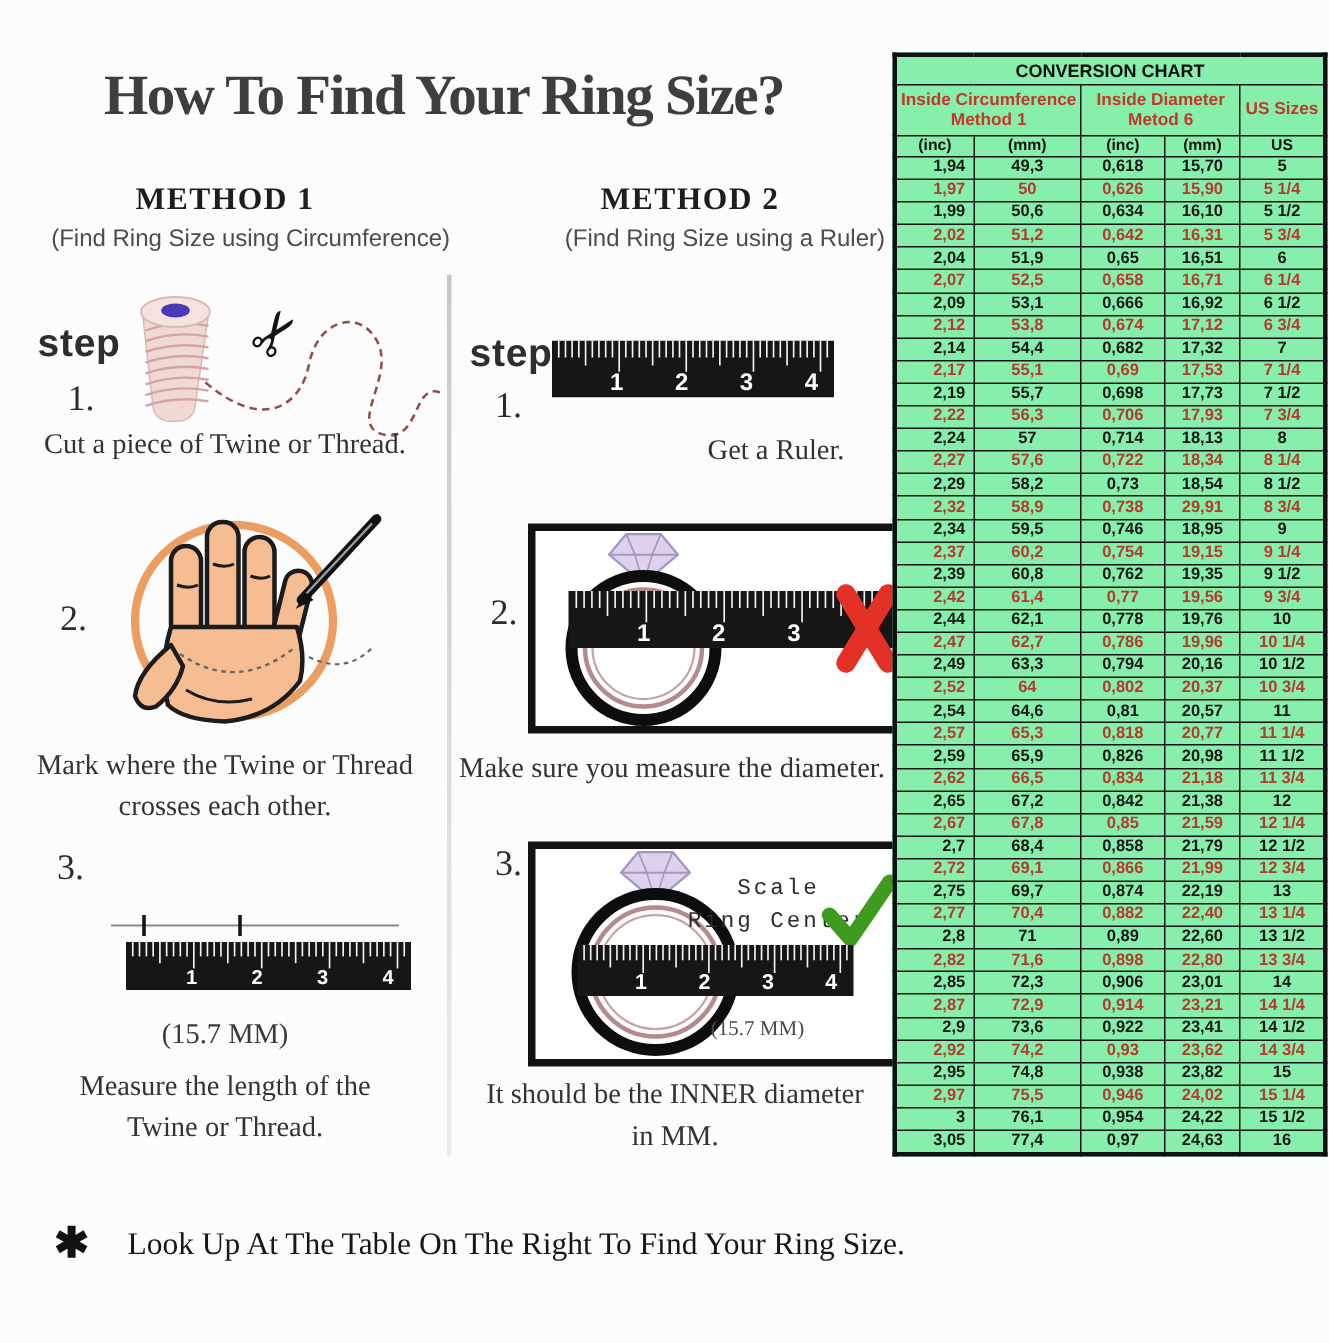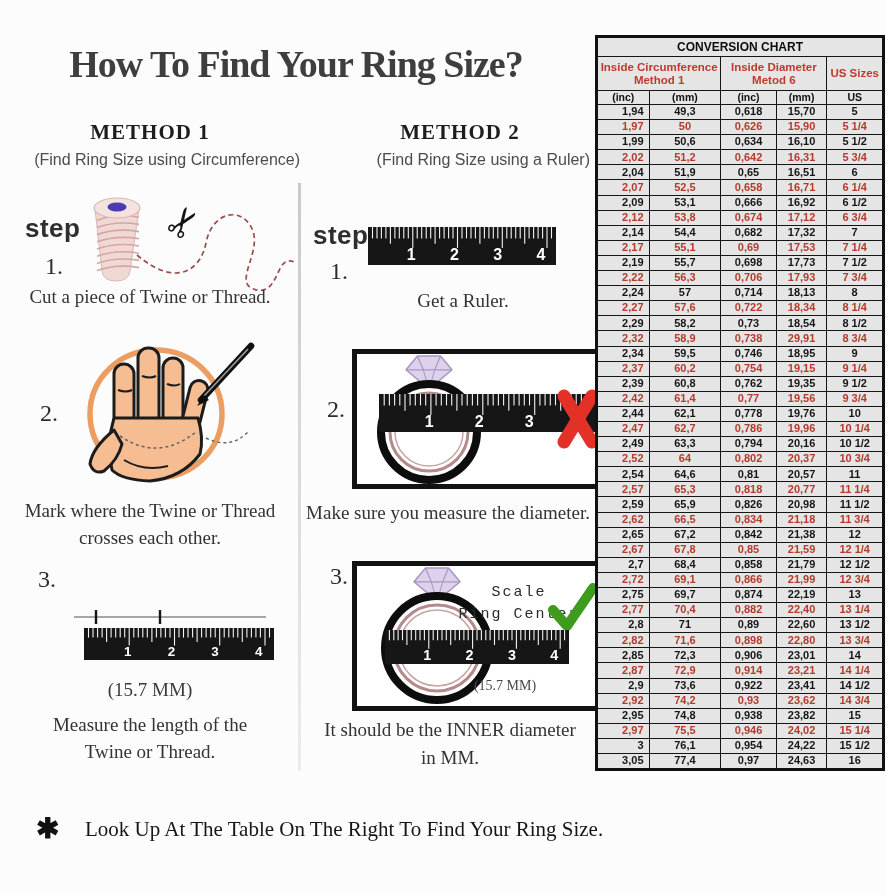--- a/index.html
+++ b/index.html
@@ -23,21 +23,21 @@
   .note{font-size:19px;color:#3a3a3a;text-align:center;}
 
   .scene{position:absolute;}
   .box{position:absolute;border:5px solid #121212;background:#fff;}
 
   .footer-mark{left:36px;top:812px;font-size:28px;color:#111;font-weight:bold;}
   .footer-text{left:85px;top:817px;font-size:21px;color:#161616;}
 
   
   .chart{left:595px;top:35px;width:290px;}
-  .chart table{width:100%;border-collapse:collapse;table-layout:fixed;border:3px solid #111;background:#e5e5e5;}
+  .chart table{width:100%;border-collapse:collapse;table-layout:fixed;border:3px solid #111;background:#86efac;}
   .chart th,.chart td{border:1.5px solid #151515;padding:0;line-height:1.05;overflow:hidden;white-space:nowrap;}
   .t-title th{height:18px;font-size:12px;font-weight:bold;color:#0d0d0d;text-align:center;}
   .t-group th{height:33px;font-size:11.5px;font-weight:bold;color:#c0392b;text-align:center;}
   .t-units th{height:13px;font-size:10.5px;font-weight:bold;color:#111;text-align:center;}
   .chart td{height:14.1px;font-size:11px;font-weight:bold;text-align:center;color:#161616;}
   .chart tr.red td{color:#b43b2c;}
   .chart td:first-child{text-align:right;padding-right:5px;}
 </style>
 </head>
 <body>
@@ -202,21 +202,21 @@
           <line x1="174.6" y1="0" x2="174.6" y2="11.4" stroke="#f4f4f4" stroke-width="1.1"></line>
           <line x1="179.0" y1="0" x2="179.0" y2="20.9" stroke="#f4f4f4" stroke-width="1.1"></line>
           <line x1="183.5" y1="0" x2="183.5" y2="11.4" stroke="#f4f4f4" stroke-width="1.1"></line>
           <text x="43.2" y="33.1" fill="#fff" font-size="16.0" font-weight="bold" font-family="Liberation Sans,sans-serif" text-anchor="middle">1</text>
           <text x="86.4" y="33.1" fill="#fff" font-size="16.0" font-weight="bold" font-family="Liberation Sans,sans-serif" text-anchor="middle">2</text>
           <text x="129.7" y="33.1" fill="#fff" font-size="16.0" font-weight="bold" font-family="Liberation Sans,sans-serif" text-anchor="middle">3</text>
           <text x="172.9" y="33.1" fill="#fff" font-size="16.0" font-weight="bold" font-family="Liberation Sans,sans-serif" text-anchor="middle">4</text>
         </g>
       </svg></div>
   <div class="abs step-num serif" style="left:330px;top:258px;">1.</div>
-  <div class="abs caption serif" style="left:363px;top:290px;width:200px;text-align:center;">Get a Ruler.</div>
+  <div class="abs caption serif" style="left:363px;top:290px;width:200px;text-align:right;">Get a Ruler.</div>
 
   <div class="abs step-num serif" style="left:327px;top:396px;">2.</div>
   <div class="box" style="left:352px;top:349px;width:240px;height:130px;">
     <div class="scene" style="left:0;top:0;width:240px;height:130px;"><svg width="240" height="130" viewBox="0 0 240 130">
       <polygon points="49,15.799999999999999 60.5,2 83.5,2 95,15.799999999999999 72,35.12" fill="#ddd1ec" stroke="#a795c4" stroke-width="1.5" stroke-linejoin="round"></polygon>
           <line x1="49" y1="15.799999999999999" x2="95" y2="15.799999999999999" stroke="#a795c4" stroke-width="1.3"></line>
           <line x1="60.5" y1="2" x2="66.25" y2="15.799999999999999" stroke="#a795c4" stroke-width="1.2"></line>
           <line x1="83.5" y1="2" x2="77.75" y2="15.799999999999999" stroke="#a795c4" stroke-width="1.2"></line>
           <line x1="66.25" y1="15.799999999999999" x2="72" y2="35.12" stroke="#a795c4" stroke-width="1"></line>
           <line x1="77.75" y1="15.799999999999999" x2="72" y2="35.12" stroke="#a795c4" stroke-width="1"></line>

